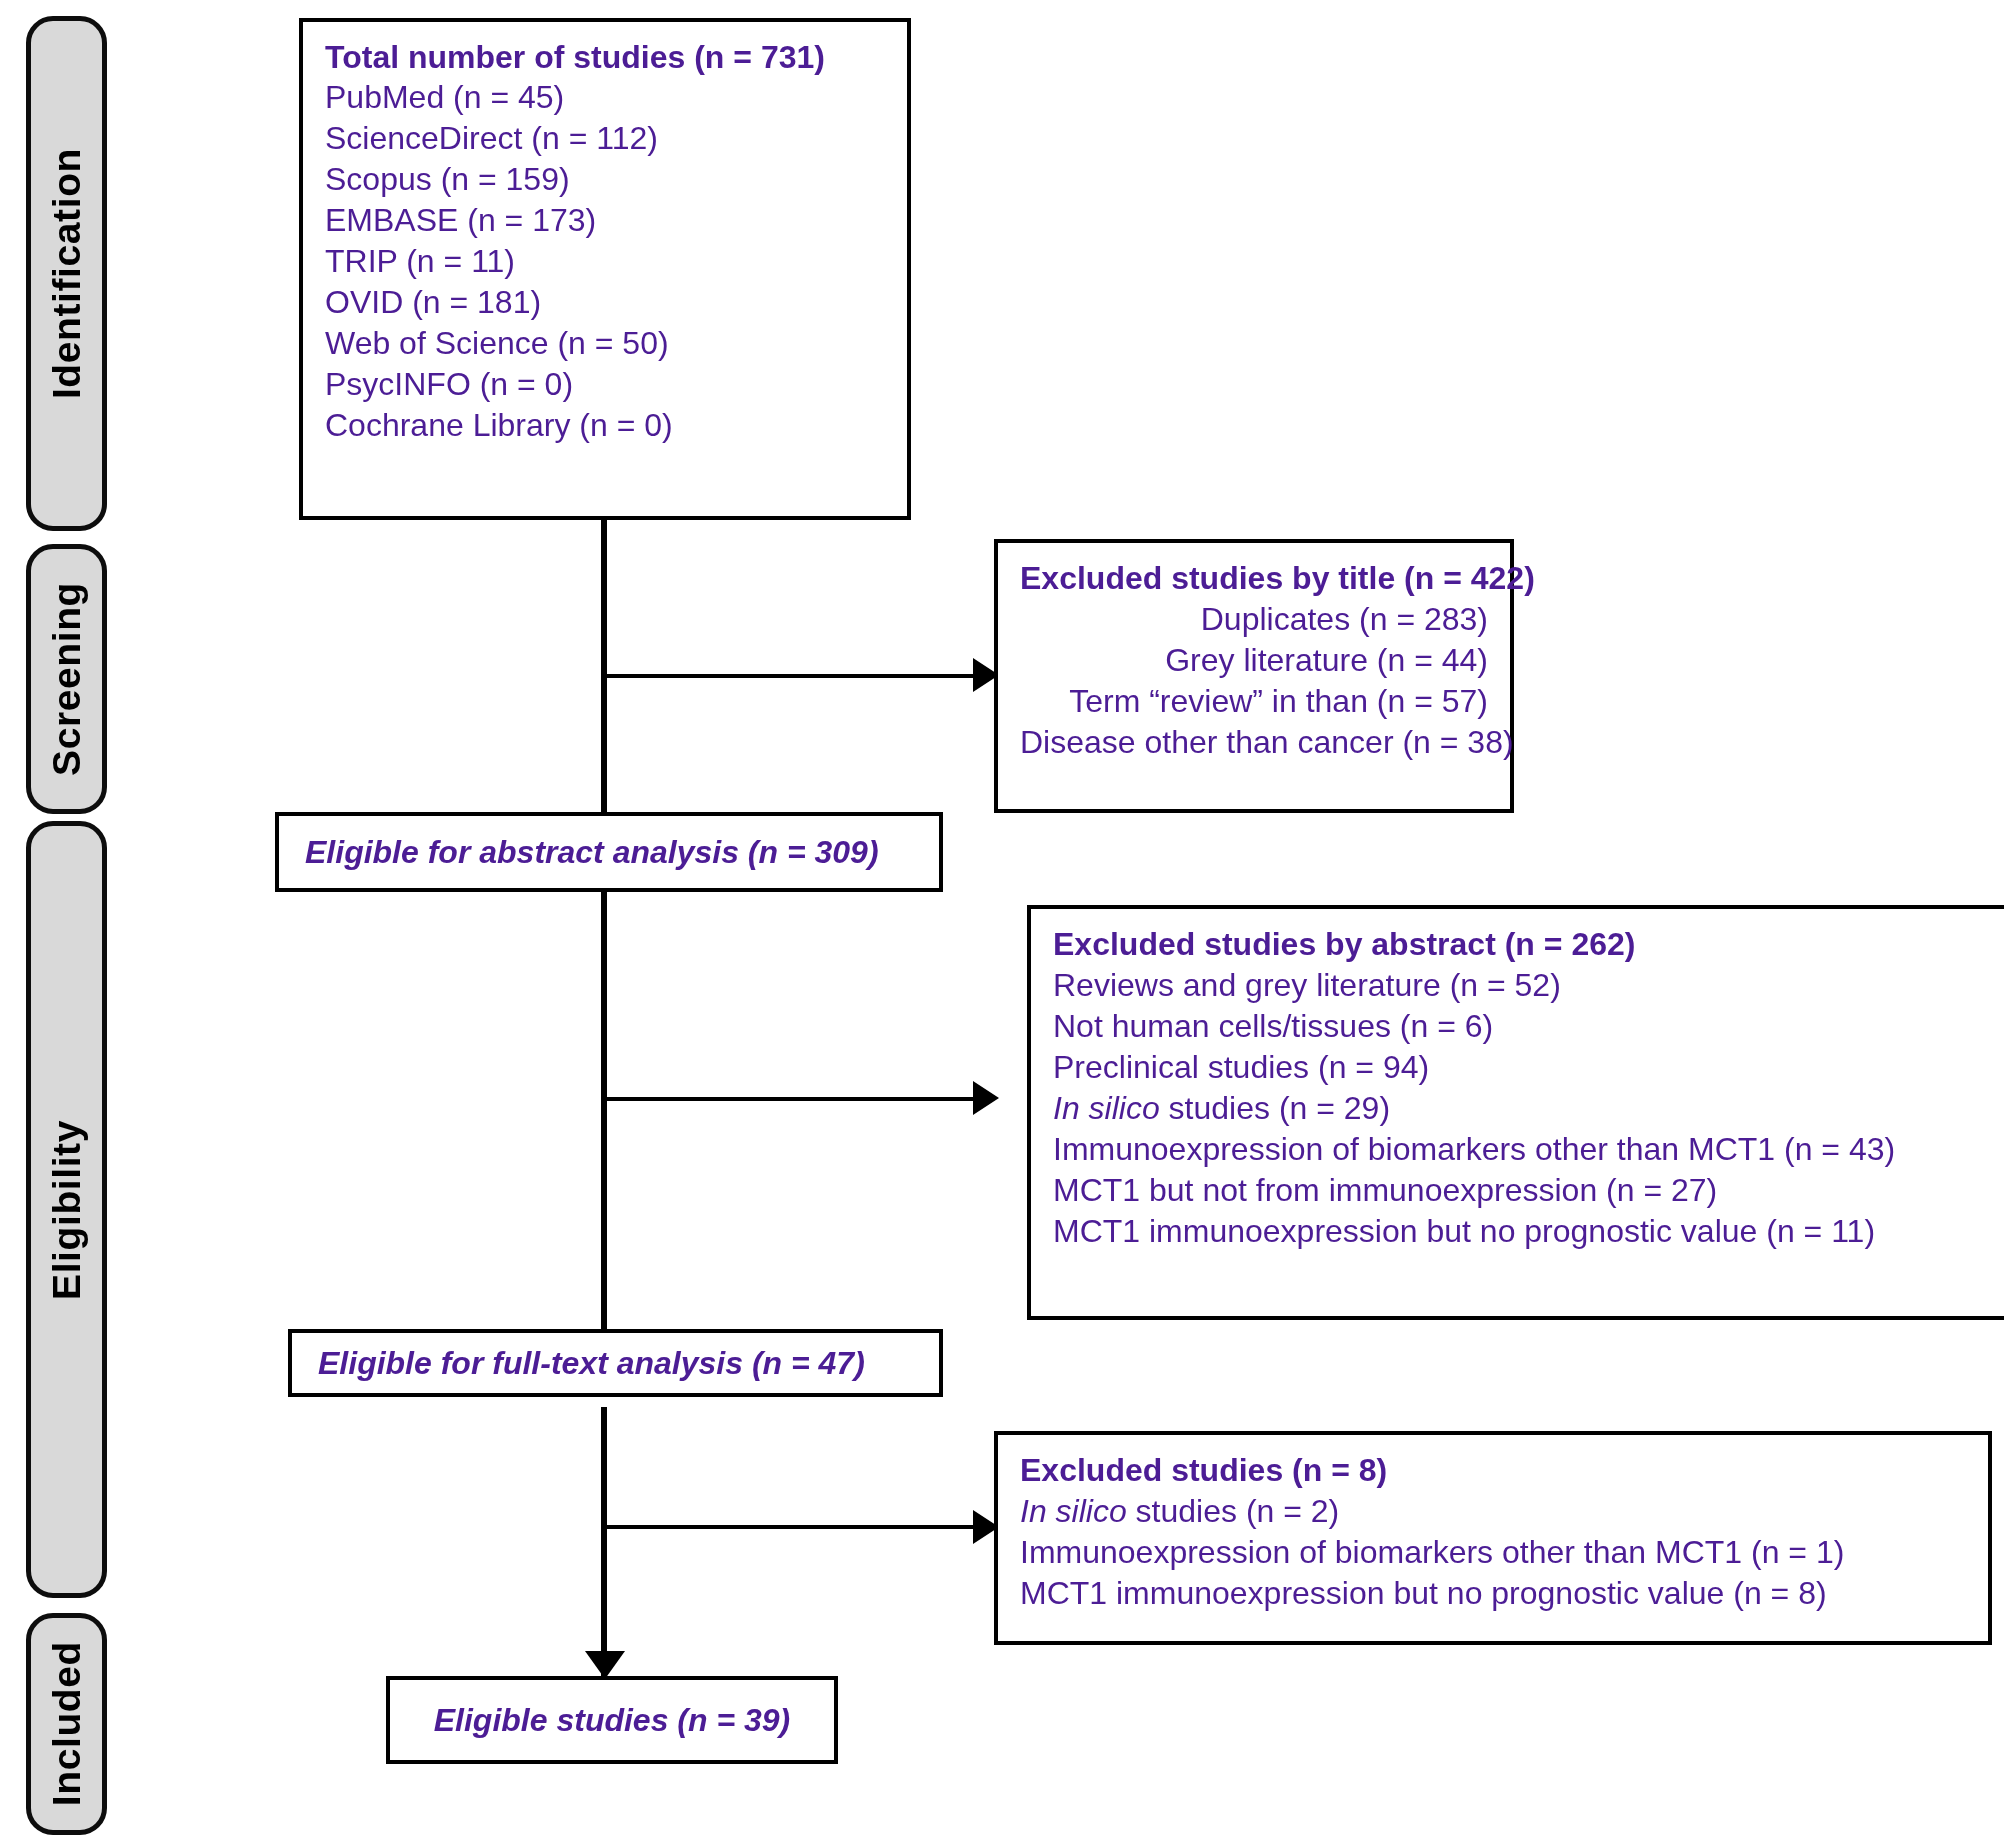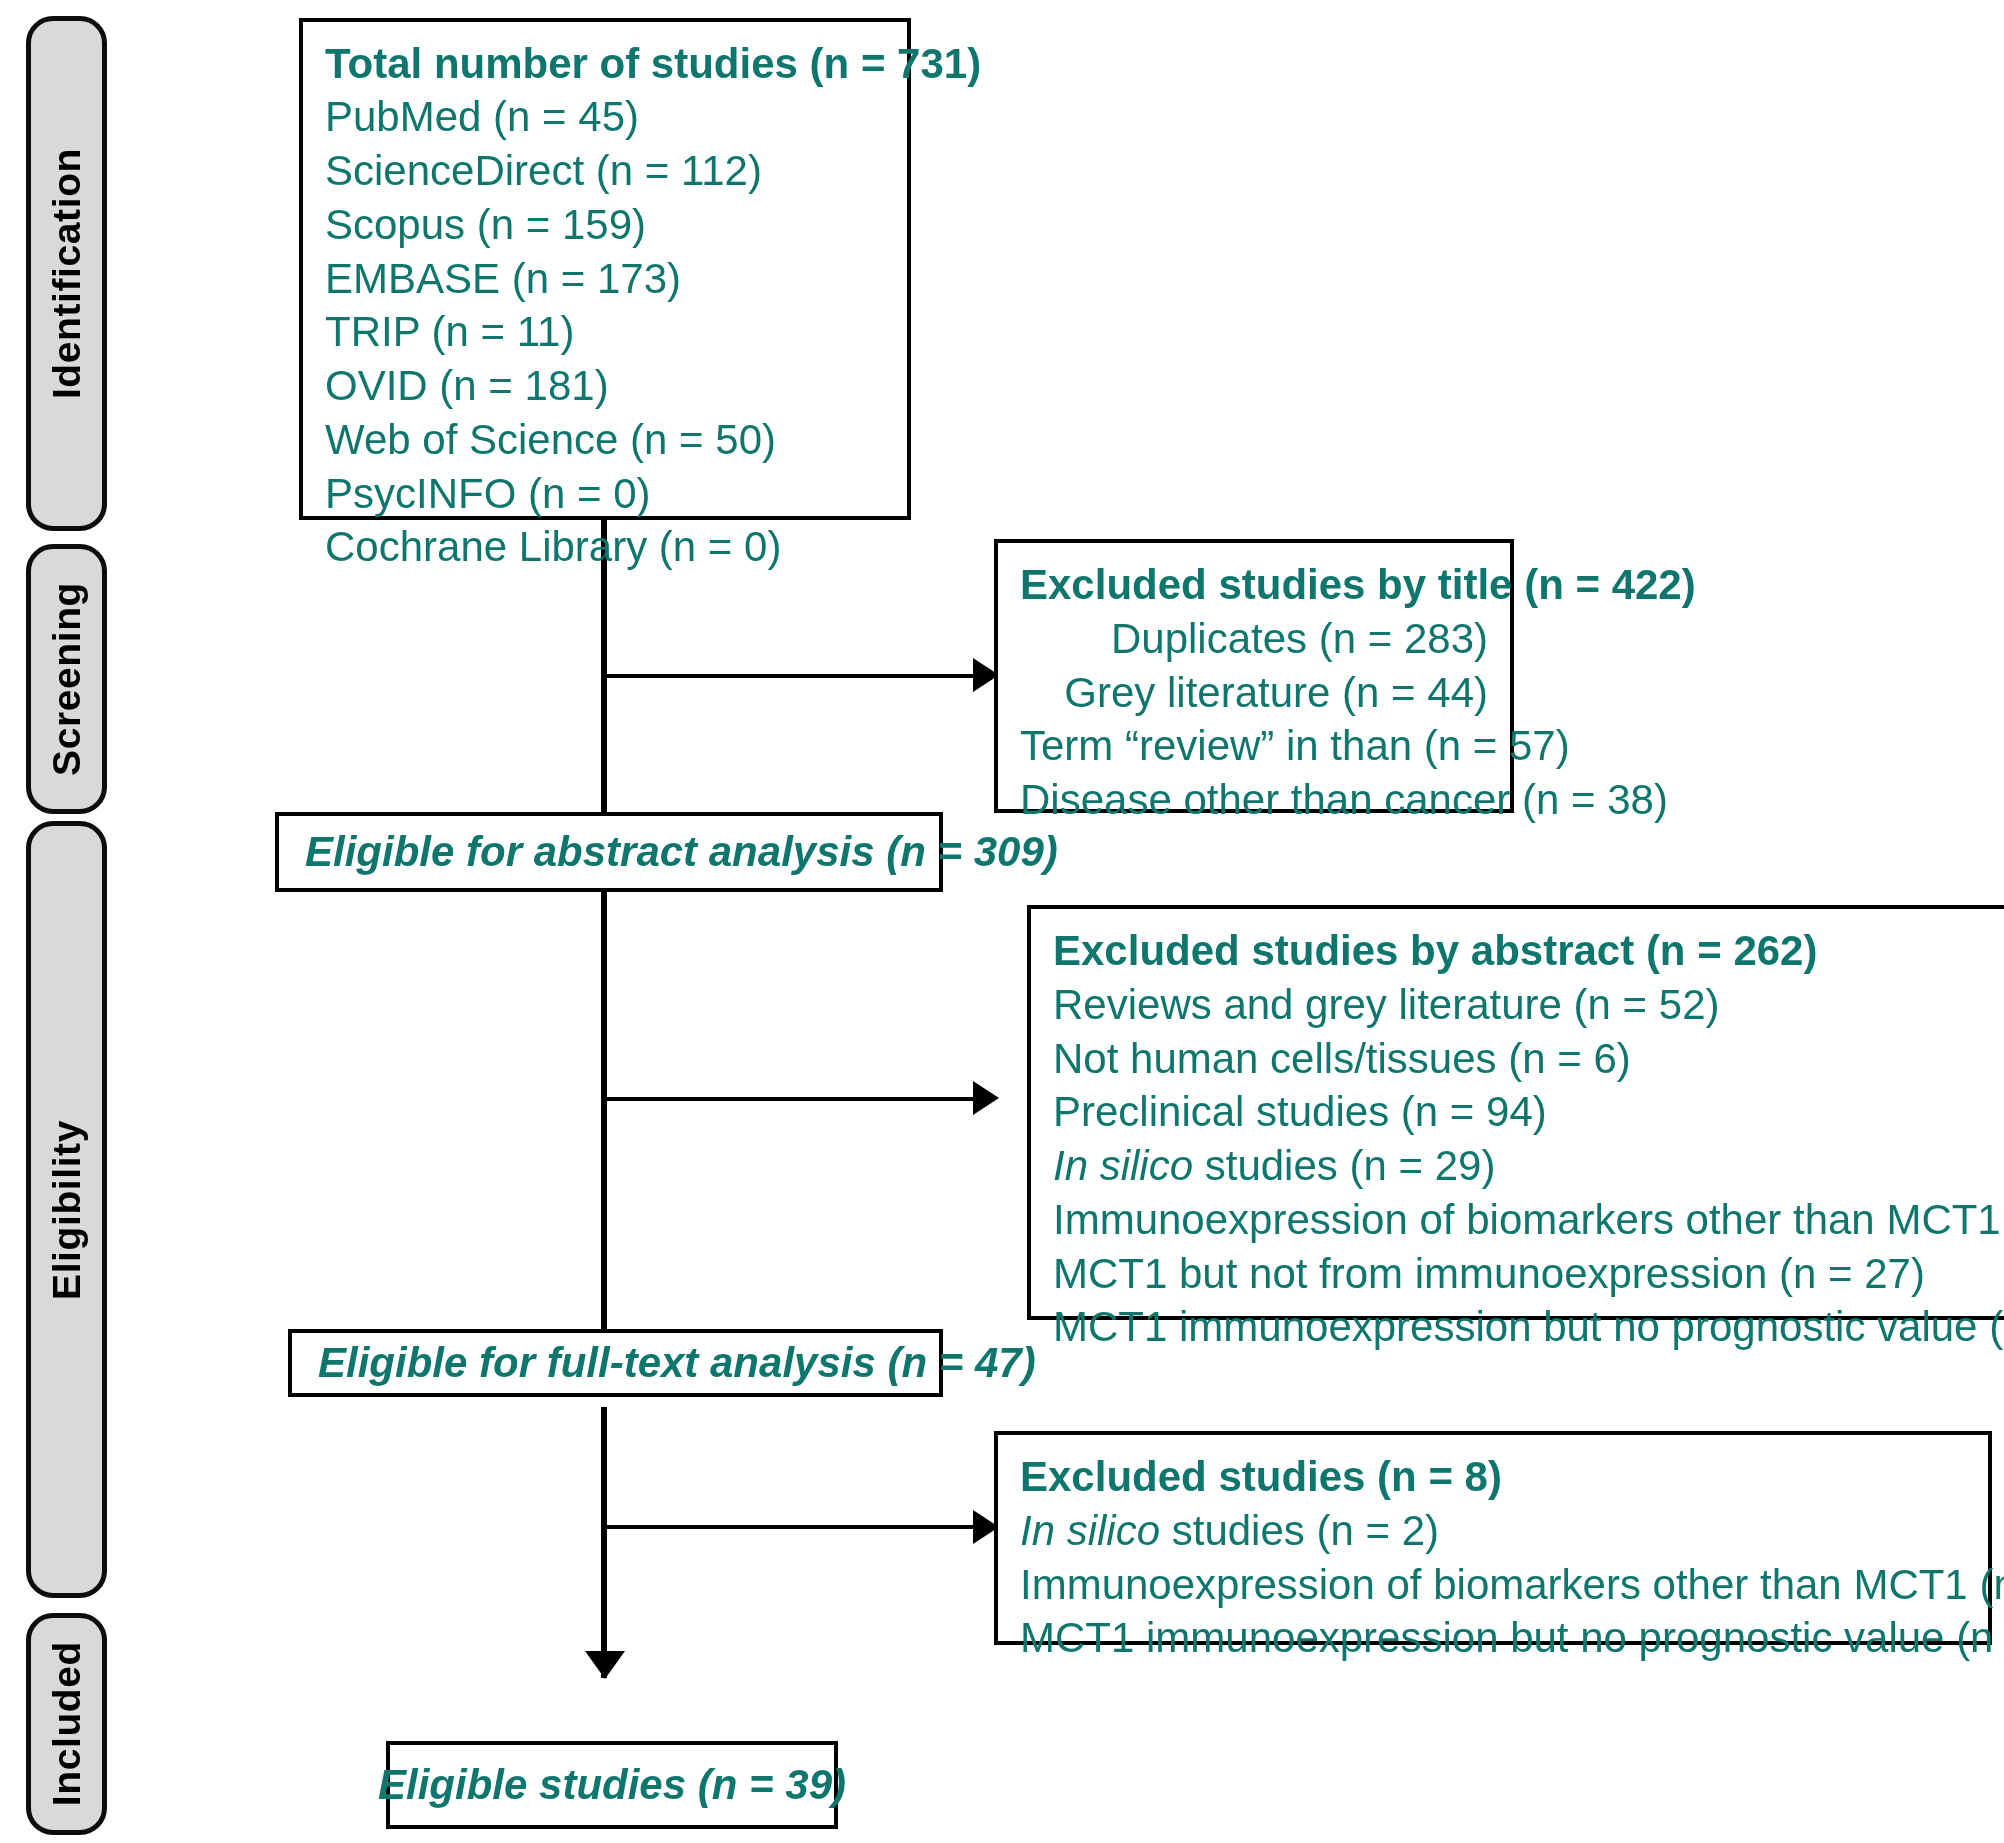--- a/index.html
+++ b/index.html
@@ -45,24 +45,24 @@
 
   
   .box {
     position: absolute;
     box-sizing: border-box;
     background: #ffffff;
     border: 4.7px solid #000000;
     padding: 15px 22px;
   }
   .box .line {
-    font-size: 42px;
+    font-size: 32px;
     line-height: 1.28;
     white-space: nowrap;
-    color: #0f766e;
+    color: #4c1d95;
   }
   .box .line.head {
     font-weight: bold;
   }
   .box.center-box {
     display: flex;
     align-items: center;
     padding: 0 26px;
     font-style: italic;
   }
@@ -267,21 +267,21 @@
     <div class="line">
       <span>Immunoexpression of biomarkers other than MCT1</span>
       <span>(n = 1)</span>
     </div>
     <div class="line">
       <span>MCT1 immunoexpression but no prognostic value</span>
       <span>(n = 8)</span>
     </div>
   </div>
 
-  <div class="box center-box" style="left:386px; top:1741px; width:452px; height:88px; justify-content:center;">
+  <div class="box center-box" style="left:386px; top:1676px; width:452px; height:88px; justify-content:center;">
     <div class="line">
       <span>Eligible studies</span>
       <span>(n = 39)</span>
     </div>
   </div>
 
 </div>
 
 
 </body></html>

